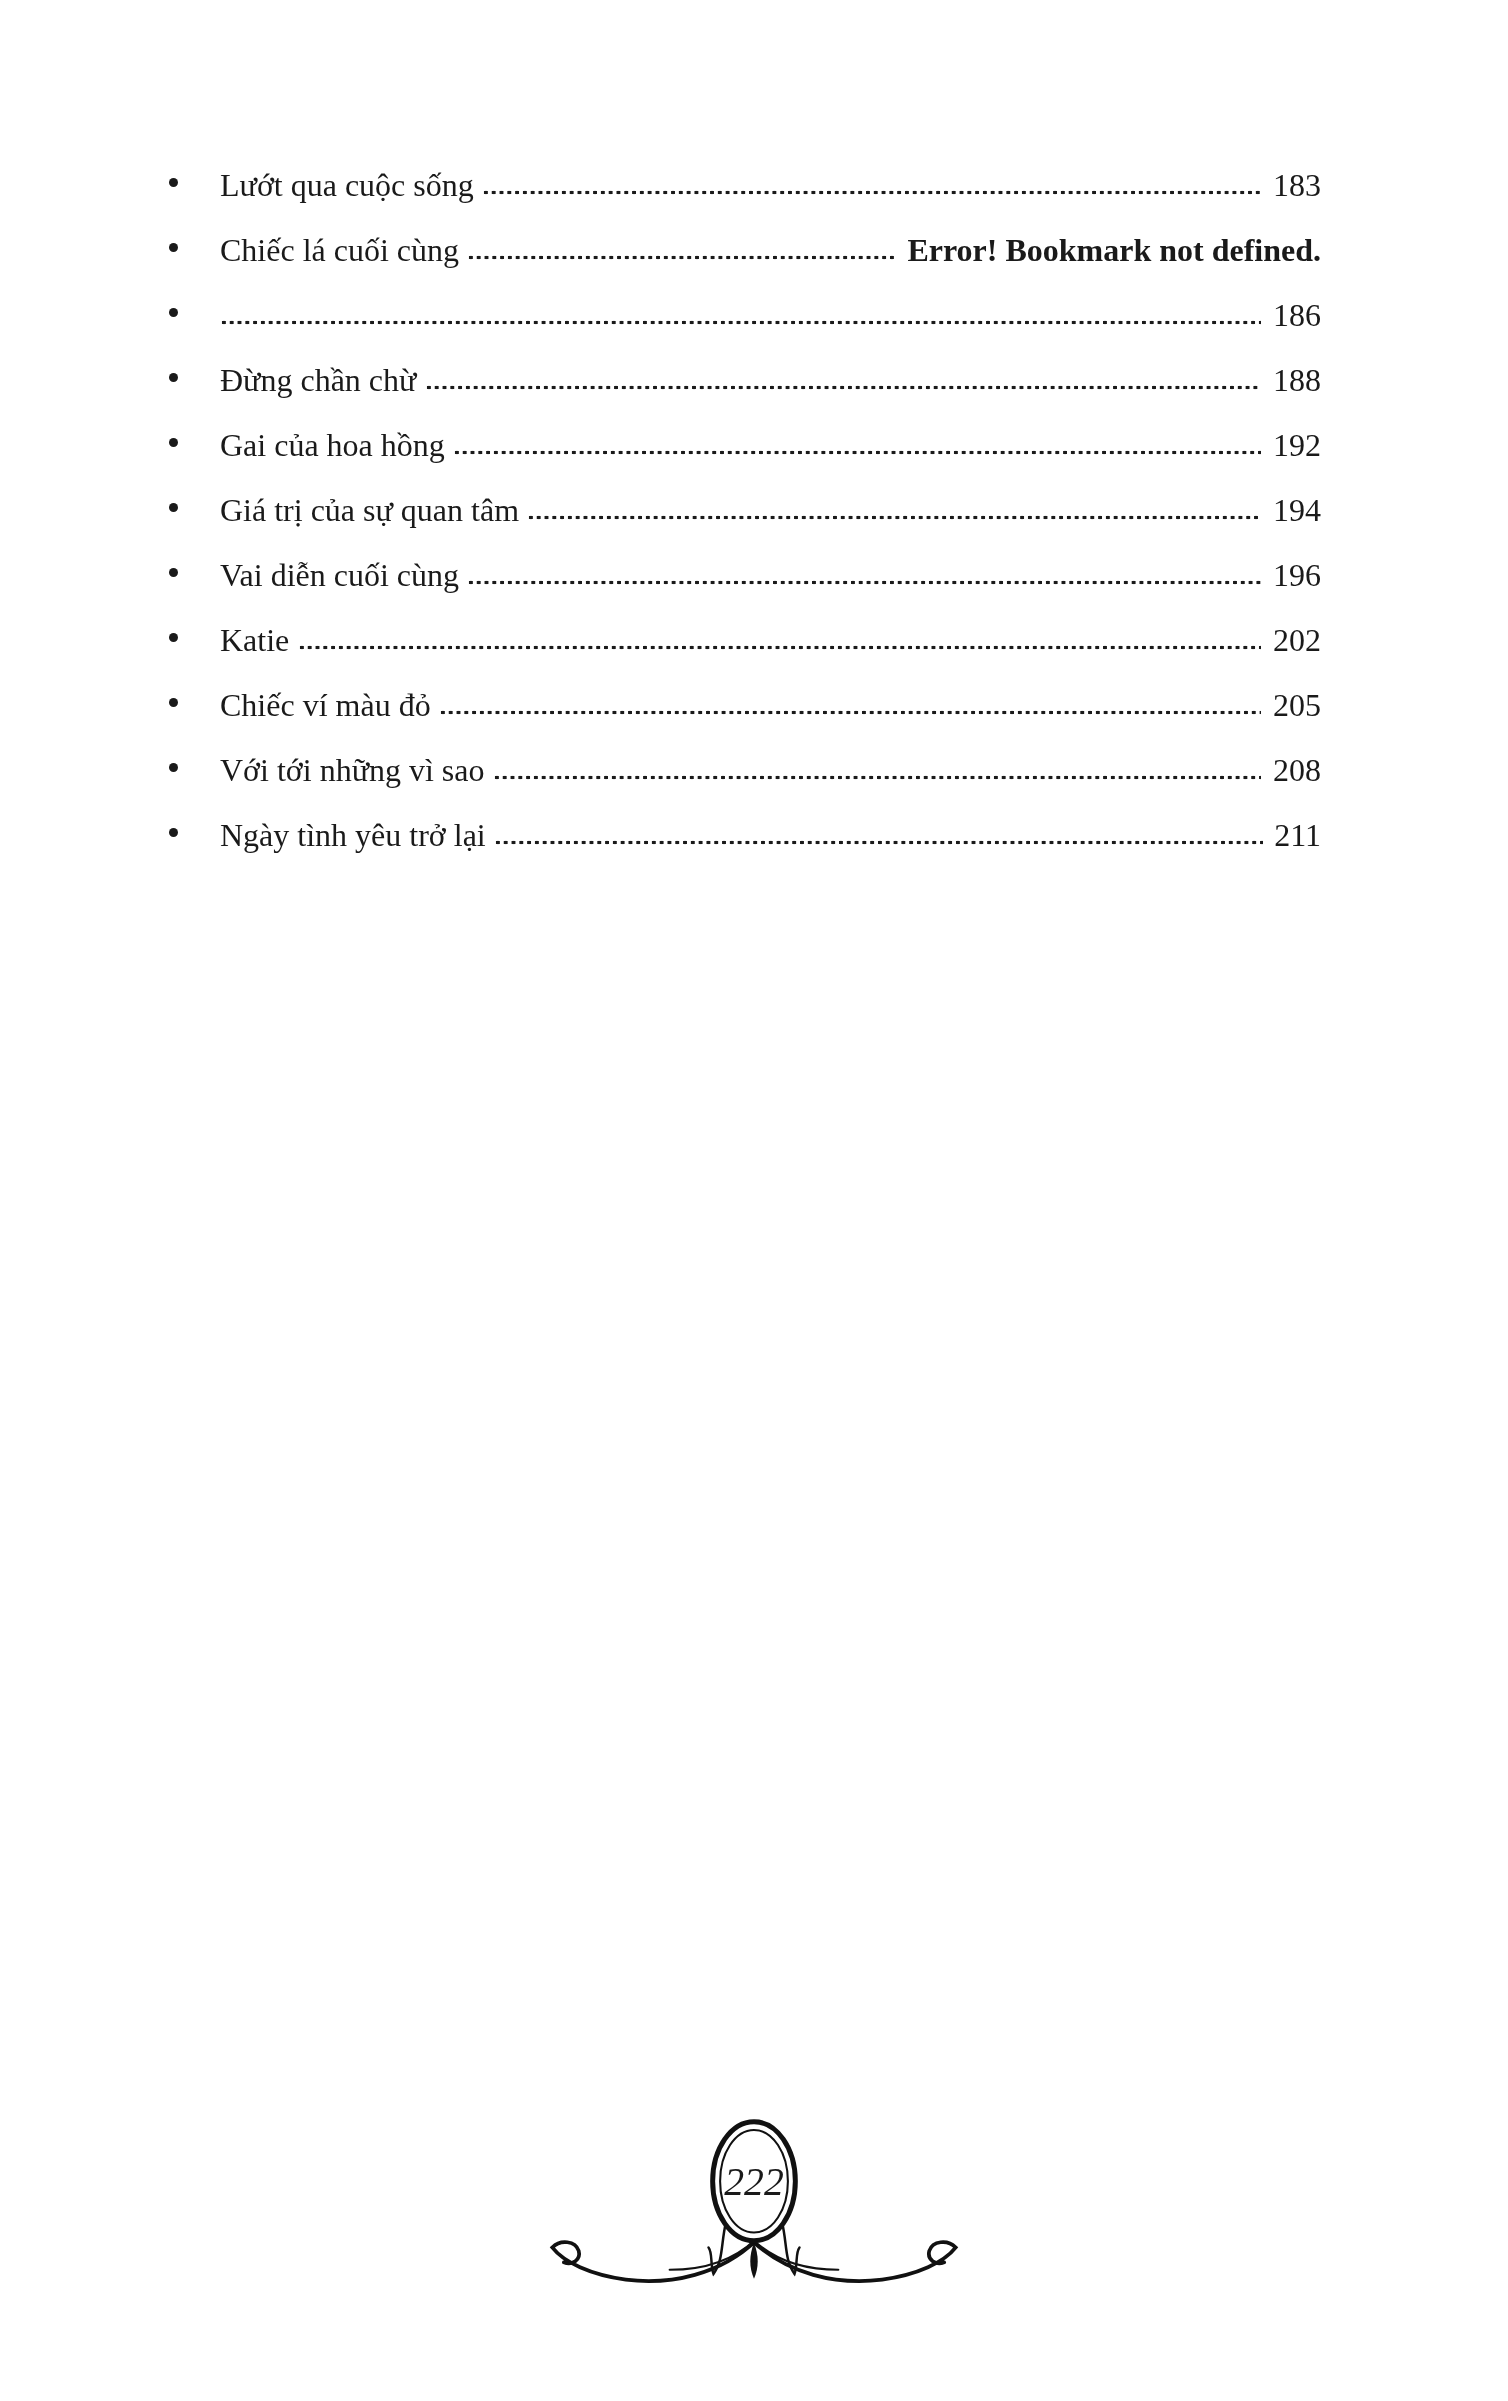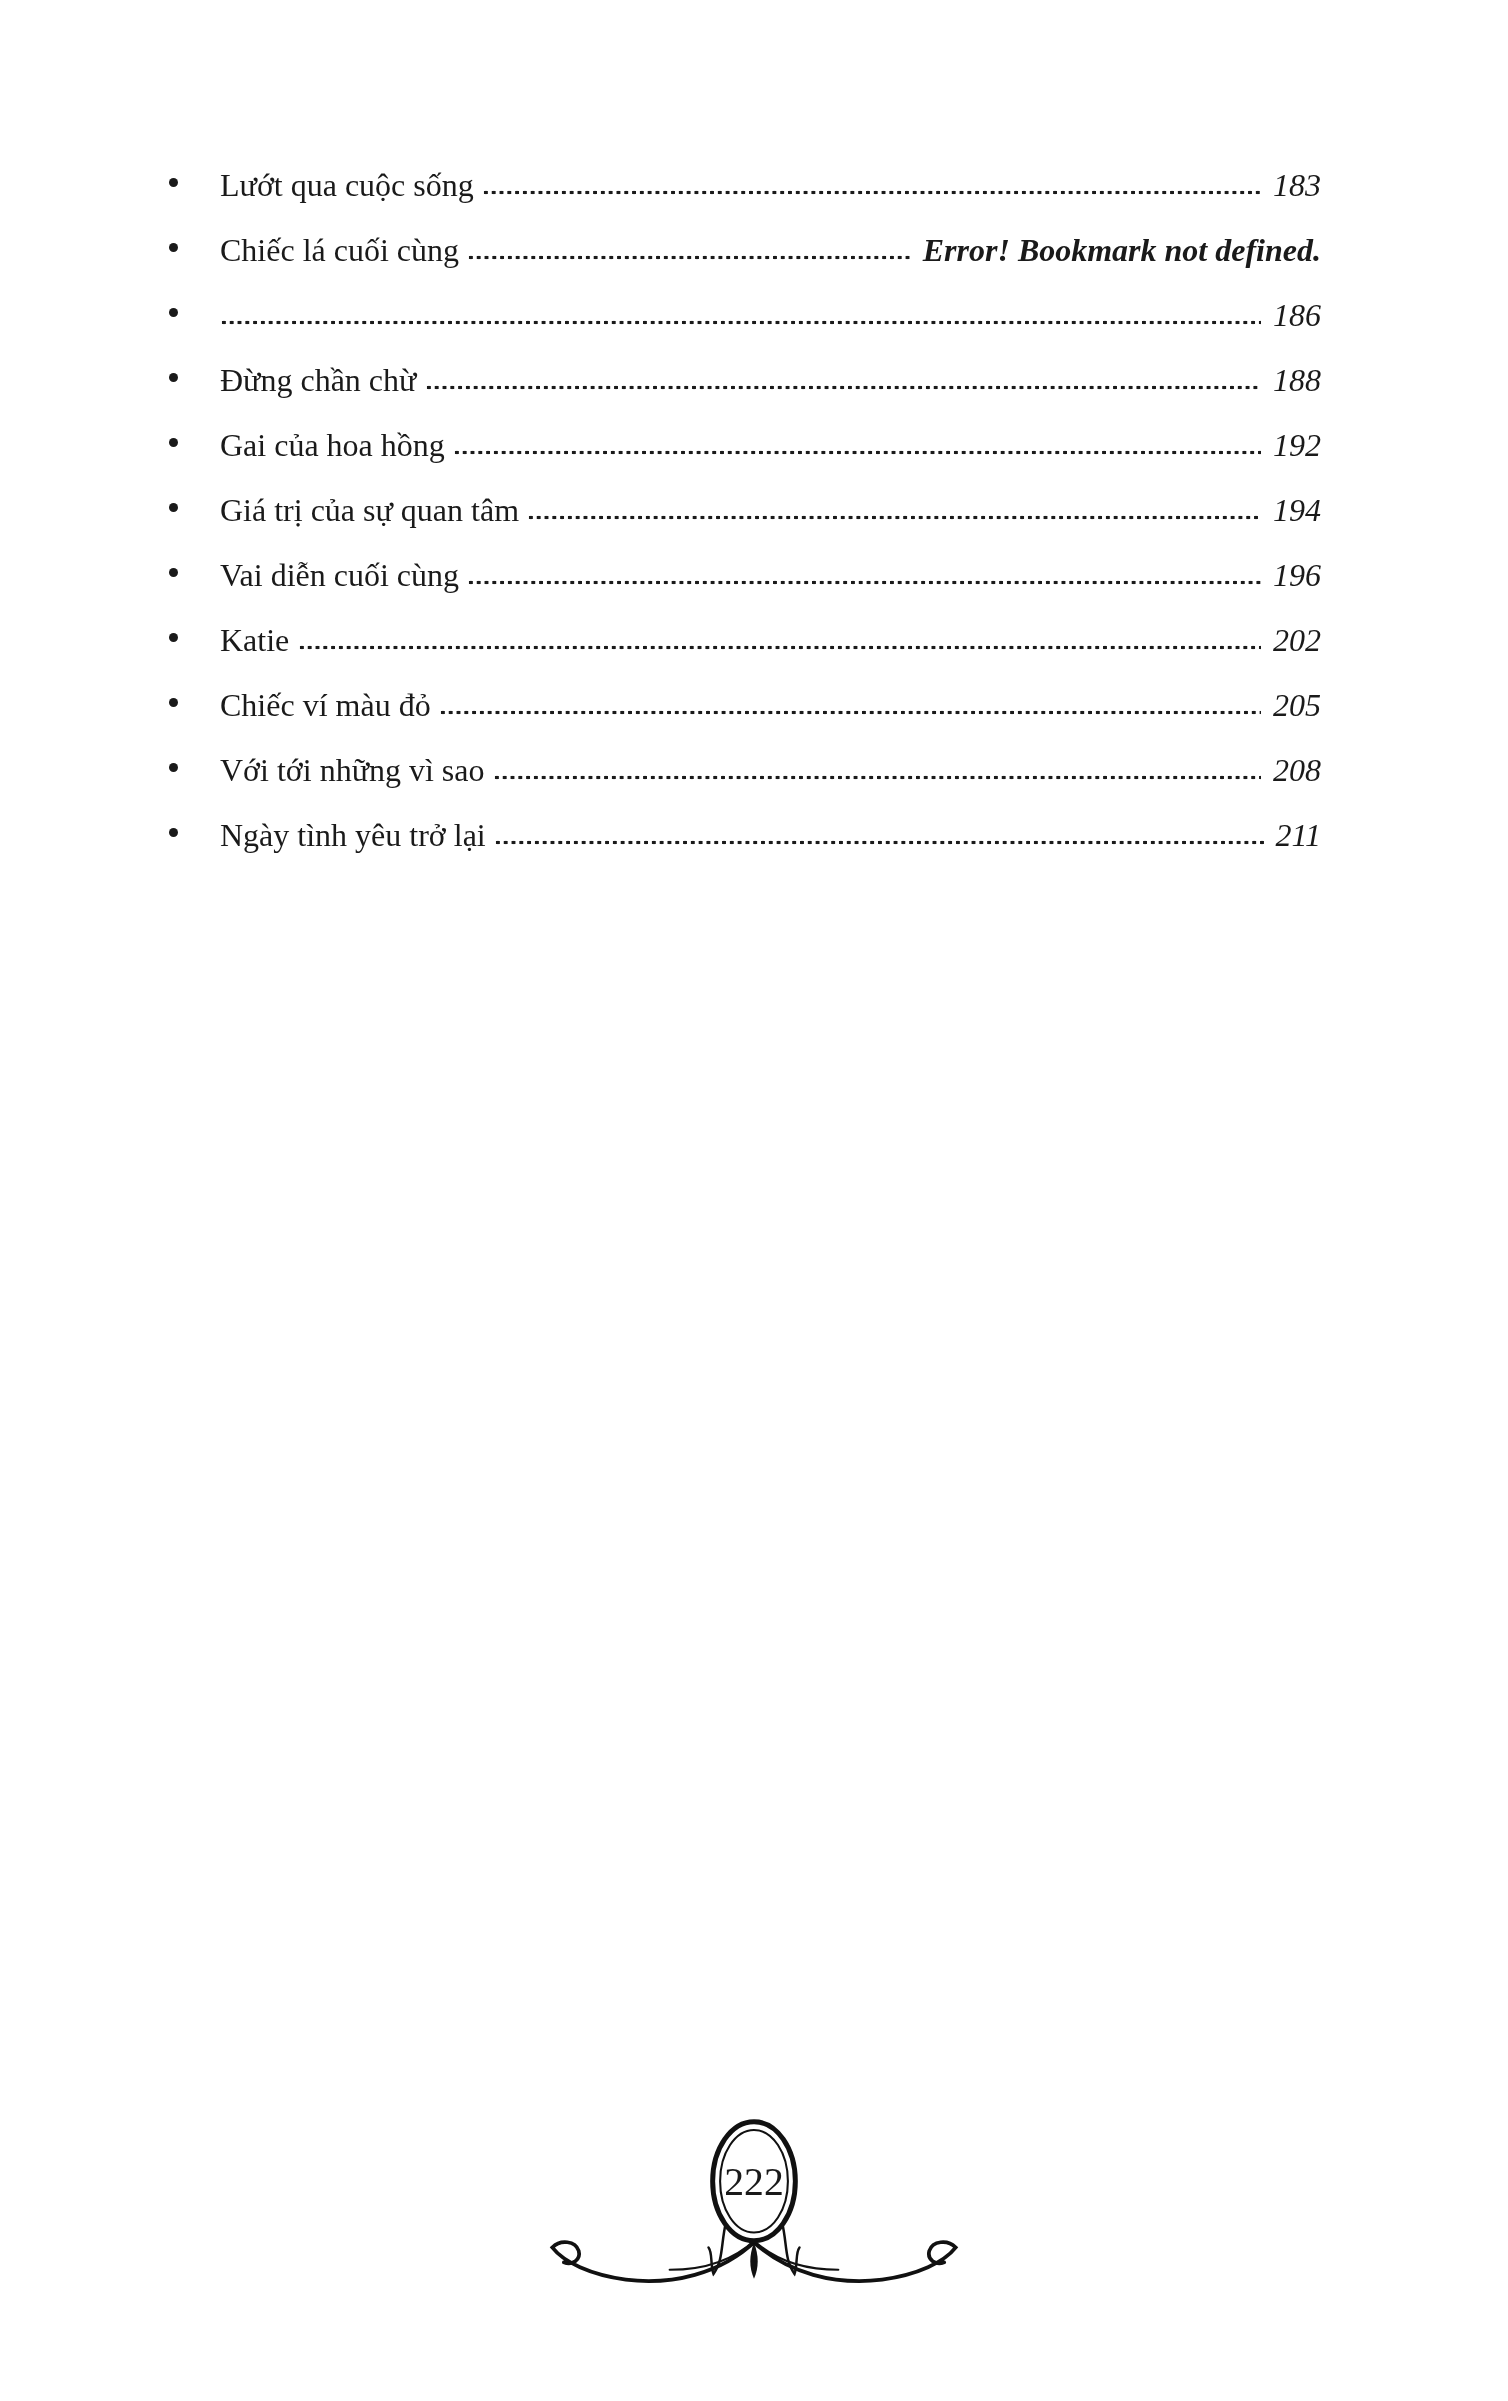--- a/index.html
+++ b/index.html
@@ -55,30 +55,30 @@
     background-image: radial-gradient(circle, #1a1a1a 1.8px, transparent 2.2px);
     background-size: 7.8px 7.4px;
     background-repeat: repeat-x;
     background-position: left bottom;
     min-width: 25px;
   }
   .toc-page {
     flex: 0 0 auto;
     padding-left: 6.6px;
     text-align: right;
-    font-style: italic;
   }
   .toc-page.page-bold {
     font-weight: 700;
   }
   .ornament {
     position: absolute;
     left: 50%;
     top: 2115px;
     transform: translateX(-50%);
+    font-style: italic;
   }
   .ornament svg text {
     font-family: "Liberation Serif", "DejaVu Serif", serif;
   }
 </style>
 </head>
 <body>
 
 <div class="page">
 

